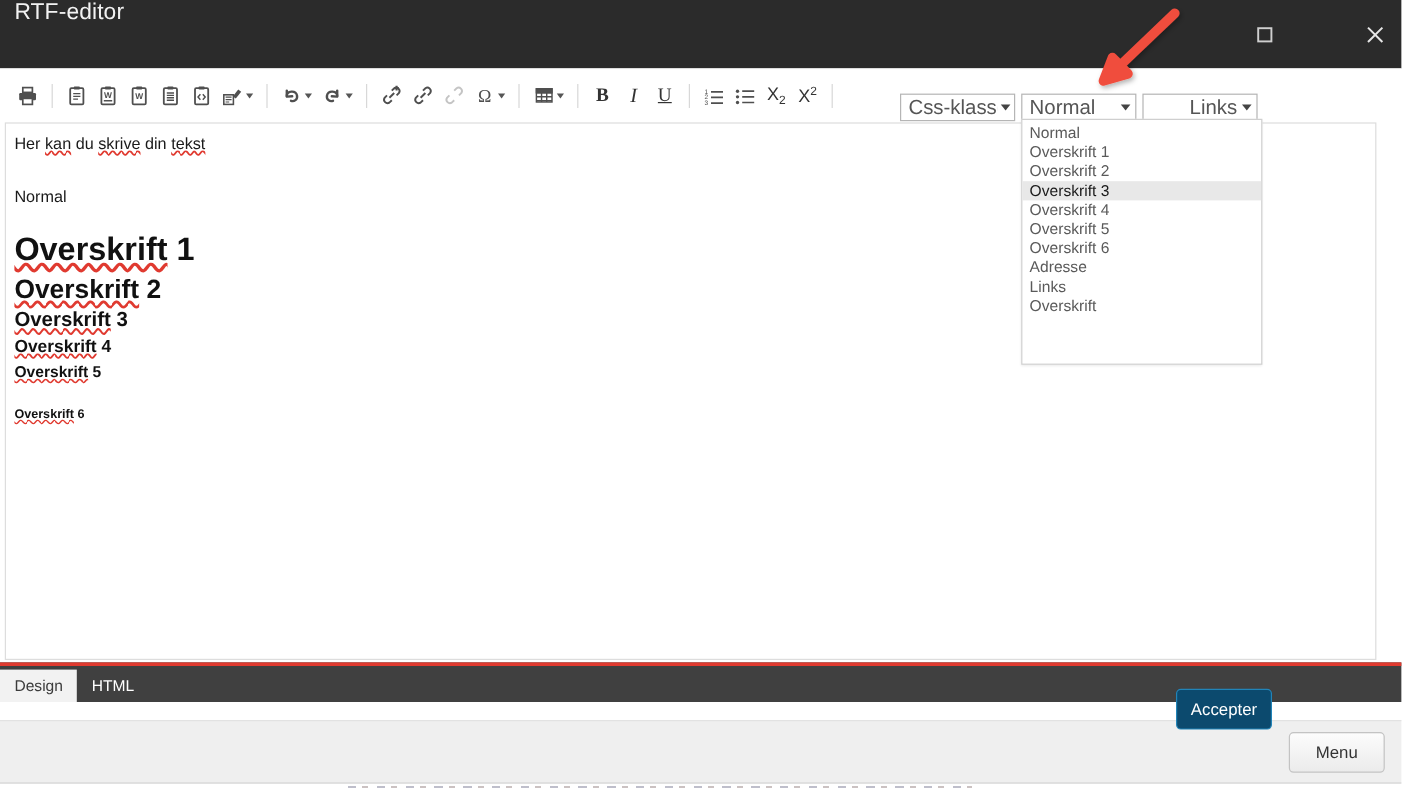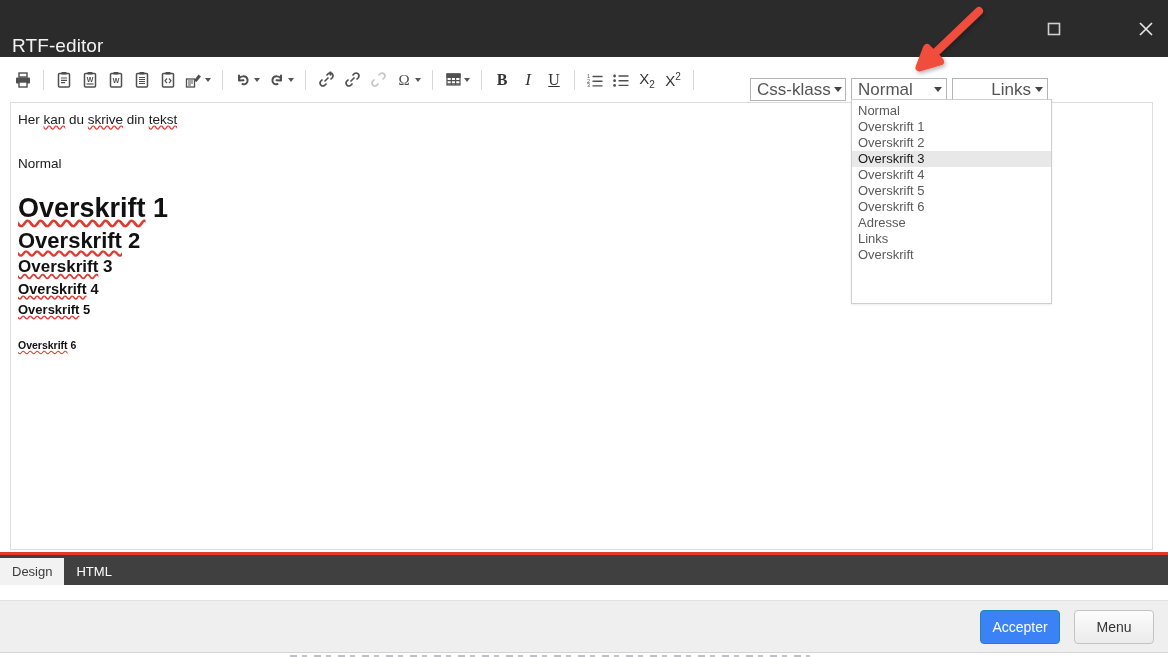--- a/index.html
+++ b/index.html
@@ -15,21 +15,21 @@
     position: relative;
     width: 1168px; height: 657px;
     background: #ffffff;
   }
 
   
   .titlebar {
     position: absolute; left: 0; top: 0;
     width: 1168px; height: 57px;
     background: #2b2b2b;
-    display: flex; align-items: flex-end; gap: 48px;
+    display: flex; align-items: flex-start; gap: 48px;
   }
   .titlebar-title {
     color: #f2f2f2;
     font-size: 19px;
     letter-spacing: .1px;
     margin-left: 12px;
     user-select: none;
   }
   .titlebar-spacer { flex: 1 1 auto; }
   .win-btn {
@@ -120,21 +120,21 @@
     padding: 0 6px;
     font-size: 13px;
     color: #5a5a5a;
     white-space: nowrap;
     cursor: pointer;
   }
   .dd-item.hl { background: #e8e8e8; color: #1a1a1a; }
 
   
   .editor {
-    position: absolute; left: 10px; top: 102px;
+    position: absolute; left: 4px; top: 102px;
     width: 1143px; height: 448px;
     background: #ffffff;
     border: 1px solid #dddddd;
     overflow: hidden;
   }
   .ed-pad { padding: 8px 8px 8px 7px; }
   .sq {
     text-decoration: underline;
     text-decoration-style: wavy;
     text-decoration-color: #e03a30;
@@ -187,22 +187,22 @@
   .btn {
     position: absolute;
     height: 34px;
     border-radius: 4px;
     font-size: 14px;
     display: flex; align-items: center; justify-content: center;
     cursor: pointer;
     user-select: none;
   }
   .btn-accept {
-    left: 980px; top: 610px; width: 80px;
-    background: #3b82f6;
+    left: 980px; top: 574px; width: 80px;
+    background: #0c4a6e;
     border: 1px solid #2184b8;
     color: #ffffff;
   }
   .btn-reject {
     left: 1074px; top: 610px; width: 80px;
     background: linear-gradient(#fcfcfc,#ebebeb);
     border: 1px solid #c3c3c3;
     color: #333333;
   }
   .bottom-sliver {

